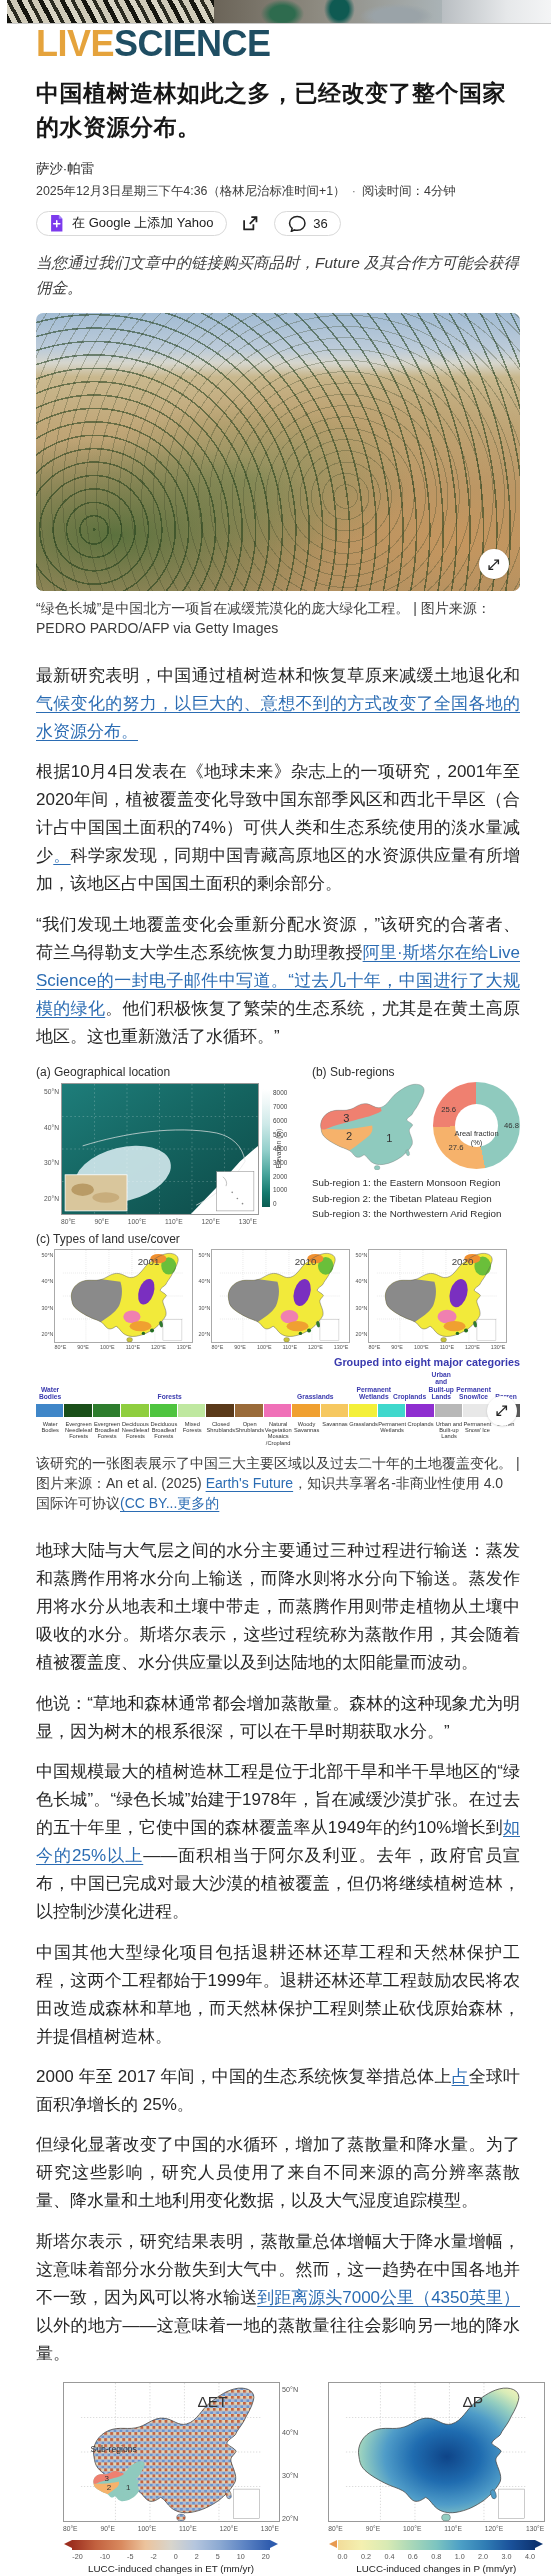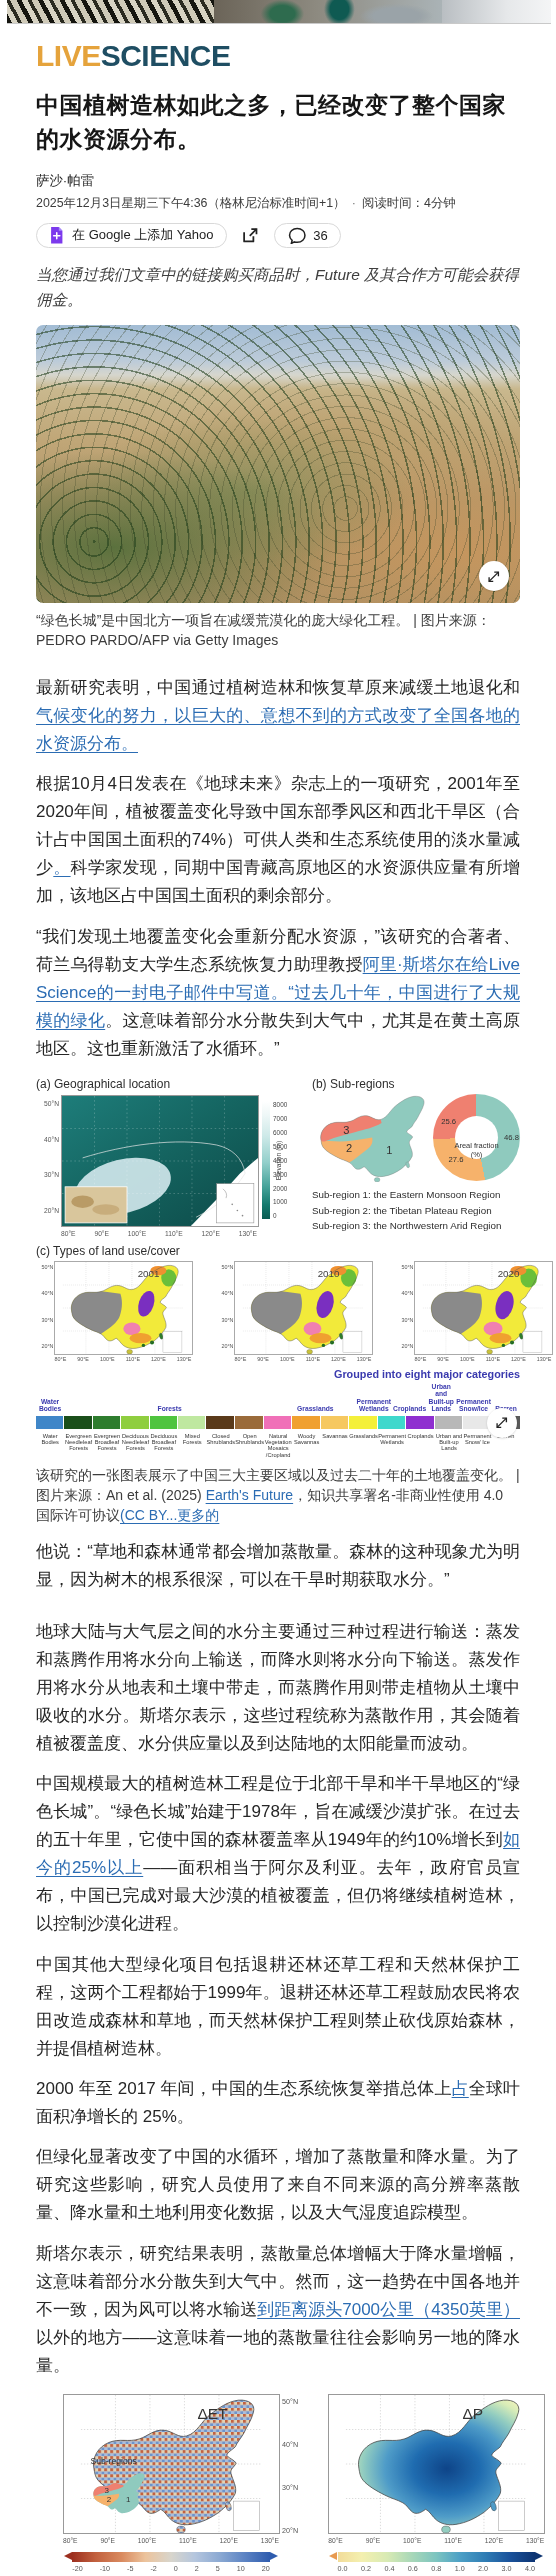--- a/index.html
+++ b/index.html
@@ -10,21 +10,21 @@
   .banner-zebra{flex:0 0 38%;background:
      repeating-linear-gradient(62deg,#15150f 0 4.6px,#d8d4c4 4.6px 9.8px,#2a2a20 9.8px 13.4px,#cfcab8 13.4px 19px);}
   .banner-blur{flex:0 0 42%;background:
      radial-gradient(ellipse 31px 20.6px at 30% 60%, #2e6b4e 0 40%, transparent 70%),
      radial-gradient(ellipse 20.6px 23px at 55% 40%, #0f5a52 0 45%, transparent 75%),
      radial-gradient(ellipse 46px 15.5px at 80% 70%, #9aa3a8 0 50%, transparent 80%),
      linear-gradient(90deg,#6b6458,#8d8a80 45%,#aab3b6 100%);filter:blur(0.5px);}
   .banner-right{flex:1;background:linear-gradient(90deg,#b9bec2,#e6e8ea 60%,#f4f5f6);}
   
   .content{margin:0 36px;width:484px;}
-  .logo{margin-top:17px;font-weight:800;font-size:30px;letter-spacing:-0.5px;line-height:29px;cursor:pointer;transform-origin:left;display:inline-block;}
+  .logo{margin-top:5px;font-weight:800;font-size:36px;letter-spacing:-0.5px;line-height:29px;cursor:pointer;transform-origin:left;display:inline-block;}
   .logo-live{color:#E5A33C;}
   .logo-sci{color:#1F4E63;}
   .title{margin:17.5px 0 0 0;font-size:23px;line-height:34px;font-weight:800;color:#161616;letter-spacing:0.5px;}
   .author{margin-top:16.5px;font-size:13.4px;color:#1f1f1f;cursor:pointer;}
   .dateline{margin-top:4.6px;font-size:12.4px;color:#3c3c3c;}
   .dateline .sep{margin:0 6.2px;color:#777;}
   .actions{margin-top:11.3px;display:flex;align-items:center;gap:13.4px;}
   .pill{display:flex;align-items:center;gap:7.2px;height:25px;padding:0 12.4px;border:0.8px solid #d9d9d9;
         border-radius:13.4px;background:#fff;font-size:13px;color:#1d1d1d;font-family:inherit;cursor:pointer;}
   .iconbtn{border:none;background:transparent;padding:0;cursor:pointer;display:flex;align-items:center;}
@@ -71,21 +71,21 @@
   .donut-wrap{position:relative;width:87px;height:87px;}
   .donut{width:87px;height:87px;border-radius:50%;background:conic-gradient(#8fcabe 0 46.8%,#f6b26b 46.8% 74.4%,#ef8070 74.4% 100%);position:relative;}
   .donut::after{content:"";position:absolute;left:21.6px;top:21.6px;width:43px;height:43px;border-radius:50%;background:#fff;}
   .donut-val{position:absolute;font-size:7.7px;color:#333;z-index:2;}
   .v-red{left:8.2px;top:23px;}
   .v-teal{right:1px;top:39px;}
   .v-orange{left:15.5px;bottom:17.5px;}
   .donut-center{position:absolute;left:17.5px;top:48px;width:52px;text-align:center;font-size:7.5px;line-height:8.8px;color:#333;z-index:3;}
   .f1b-legend{margin-top:5.2px;font-size:9.8px;line-height:15.5px;color:#2e2e2e;}
   .f1c-title{margin-top:7.2px;}
-  .f1c-row{display:flex;gap:23px;margin-top:3.1px;}
+  .f1c-row{display:flex;gap:0;margin-top:3.1px;}
   .f1c-cell{width:157px;}
   .f1c-body{display:flex;}
   .f1c-latcol{width:17.5px;padding:2.1px 1px 6.2px 0;font-size:5.4px;}
   .luc{width:137px;height:92px;border:0.5px solid #aaa;}
   .f1c-lon{width:137px;margin-left:18.5px;font-size:5.4px;margin-top:0.5px;}
   .grouped{margin-top:6.2px;text-align:right;font-size:10.8px;font-weight:700;color:#3a3aae;}
   .groups-row{display:flex;margin-top:3.1px;font-size:6.7px;font-weight:700;color:#3a3aae;text-align:center;align-items:flex-end;}
   .groups-row span{flex:1;padding:0 1px;line-height:7.2px;}
   .groups-row span:nth-child(2){flex:8;}
   .groups-row span:nth-child(3){flex:3;}
@@ -213,21 +213,21 @@
               <path d="M16 6 h8 v8" fill="none" stroke="#222" stroke-width="2.6"></path>
               <path d="M14 24 h-8 v-8" fill="none" stroke="#222" stroke-width="2.6"></path>
             </svg>
         </div>
       </div>
     </figure>
     <p class="caption"><span>“绿色长城”是中国北方一项旨在减缓荒漠化的庞大绿化工程。 | 图片来源：PEDRO PARDO/AFP via Getty Images</span></p>
 
     <p class="body-p p-first"><span>最新研究表明，中国通过植树造林和恢复草原来减缓土地退化和</span><a class="lnk" href="#">气候变化的努力，以巨大的、意想不到的方式改变了全国各地的水资源分布。</a></p>
     <p class="body-p"><span>根据10月4日发表在《地球未来》杂志上的一项研究，2001年至2020年间，植被覆盖变化导致中国东部季风区和西北干旱区（合计占中国国土面积的74%）可供人类和生态系统使用的淡水量减少</span><a class="lnk" href="#">。</a><span>科学家发现，同期中国青藏高原地区的水资源供应量有所增加，该地区占中国国土面积的剩余部分。</span></p>
-    <p class="body-p"><span>“我们发现土地覆盖变化会重新分配水资源，”该研究的合著者、荷兰乌得勒支大学生态系统恢复力助理教授</span><a class="lnk" href="#">阿里·斯塔尔在给Live Science的一封电子邮件中写道。“过去几十年，中国进行了大规模的绿化</a><span>。这意味着部分水分散失到大气中，尤其是在黄土高原地区。这也重新激活了水循环。”</span></p>
+    <p class="body-p"><span>“我们发现土地覆盖变化会重新分配水资源，”该研究的合著者、荷兰乌得勒支大学生态系统恢复力助理教授</span><a class="lnk" href="#">阿里·斯塔尔在给Live Science的一封电子邮件中写道。“过去几十年，中国进行了大规模的绿化</a><span>。他们积极恢复了繁荣的生态系统，尤其是在黄土高原地区。这也重新激活了水循环。”</span></p>
 
     
     <figure class="figure">
       <div class="f1-row1">
         <div class="f1a">
           <div class="f-title">(a) Geographical location</div>
           <div class="f1a-body">
             <div class="f1a-lat tick-col">
                 <span>50°N</span>
                 <span>40°N</span>
@@ -537,22 +537,22 @@
       <div class="expand expand-f1">
         <svg width="15.5" height="15.5" viewBox="0 0 30 30">
             <path d="M6 24 L24 6" stroke="#222" stroke-width="2.6"></path>
             <path d="M16 6 h8 v8" fill="none" stroke="#222" stroke-width="2.6"></path>
             <path d="M14 24 h-8 v-8" fill="none" stroke="#222" stroke-width="2.6"></path>
           </svg>
       </div>
     </figure>
     <p class="caption"><span>该研究的一张图表展示了中国三大主要区域以及过去二十年的土地覆盖变化。 | 图片来源：An et al. (2025) </span><a class="lnk" href="#">Earth's Future</a><span>，知识共享署名-非商业性使用 4.0 国际许可协议</span><a class="lnk" href="#">(CC BY...更多的</a></p>
 
+    <p class="body-p p-first"><span>地球大陆与大气层之间的水分主要通过三种过程进行输送：蒸发和蒸腾作用将水分向上输送，而降水则将水分向下输送。蒸发作用将水分从地表和土壤中带走，而蒸腾作用则带走植物从土壤中吸收的水分。斯塔尔表示，这些过程统称为蒸散作用，其会随着植被覆盖度、水分供应量以及到达陆地的太阳能量而波动。</span></p>
     <p class="body-p"><span>他说：“草地和森林通常都会增加蒸散量。森林的这种现象尤为明显，因为树木的根系很深，可以在干旱时期获取水分。”</span></p>
-    <p class="body-p p-first"><span>地球大陆与大气层之间的水分主要通过三种过程进行输送：蒸发和蒸腾作用将水分向上输送，而降水则将水分向下输送。蒸发作用将水分从地表和土壤中带走，而蒸腾作用则带走植物从土壤中吸收的水分。斯塔尔表示，这些过程统称为蒸散作用，其会随着植被覆盖度、水分供应量以及到达陆地的太阳能量而波动。</span></p>
     <p class="body-p"><span>中国规模最大的植树造林工程是位于北部干旱和半干旱地区的“绿色长城”。“绿色长城”始建于1978年，旨在减缓沙漠扩张。在过去的五十年里，它使中国的森林覆盖率从1949年的约10%增长到</span><a class="lnk" href="#">如今的25%以上</a><span>——面积相当于阿尔及利亚。去年，政府官员宣布，中国已完成对最大沙漠的植被覆盖，但仍将继续植树造林，以控制沙漠化进程。</span></p>
     <p class="body-p"><span>中国其他大型绿化项目包括退耕还林还草工程和天然林保护工程，这两个工程都始于1999年。退耕还林还草工程鼓励农民将农田改造成森林和草地，而天然林保护工程则禁止砍伐原始森林，并提倡植树造林。</span></p>
     <p class="body-p"><span>2000 年至 2017 年间，中国的生态系统恢复举措总体上</span><a class="lnk" href="#">占</a><span>全球叶面积净增长的 25%。</span></p>
     <p class="body-p"><span>但绿化显著改变了中国的水循环，增加了蒸散量和降水量。为了研究这些影响，研究人员使用了来自不同来源的高分辨率蒸散量、降水量和土地利用变化数据，以及大气湿度追踪模型。</span></p>
     <p class="body-p"><span>斯塔尔表示，研究结果表明，蒸散量总体增幅大于降水量增幅，这意味着部分水分散失到大气中。然而，这一趋势在中国各地并不一致，因为风可以将水输送</span><a class="lnk" href="#">到距离源头7000公里（4350英里）</a><span> 以外的地方——这意味着一地的蒸散量往往会影响另一地的降水量。</span></p>
 
     
     <figure class="figure">
       <div class="f2-row">
         <div class="f2-panel" style="width:216px;">

